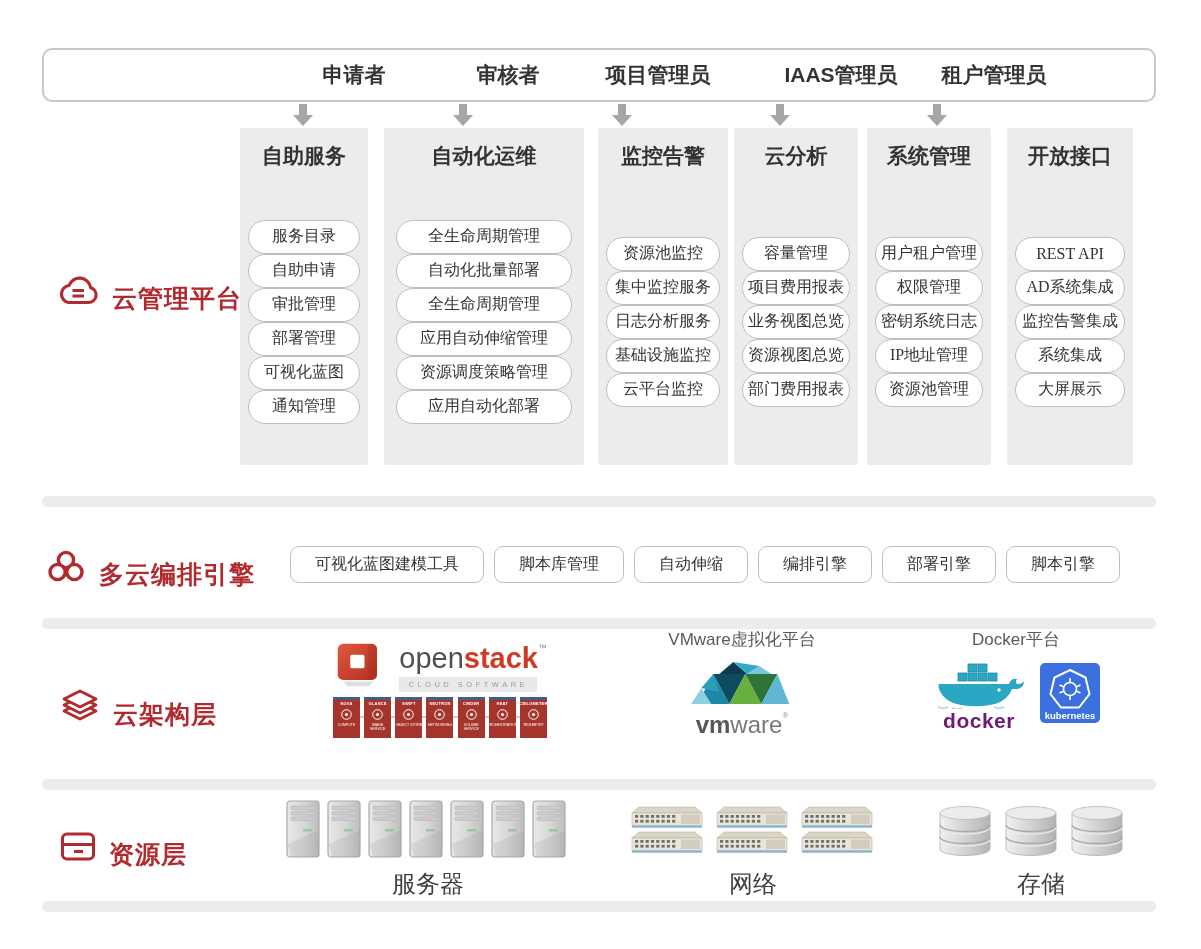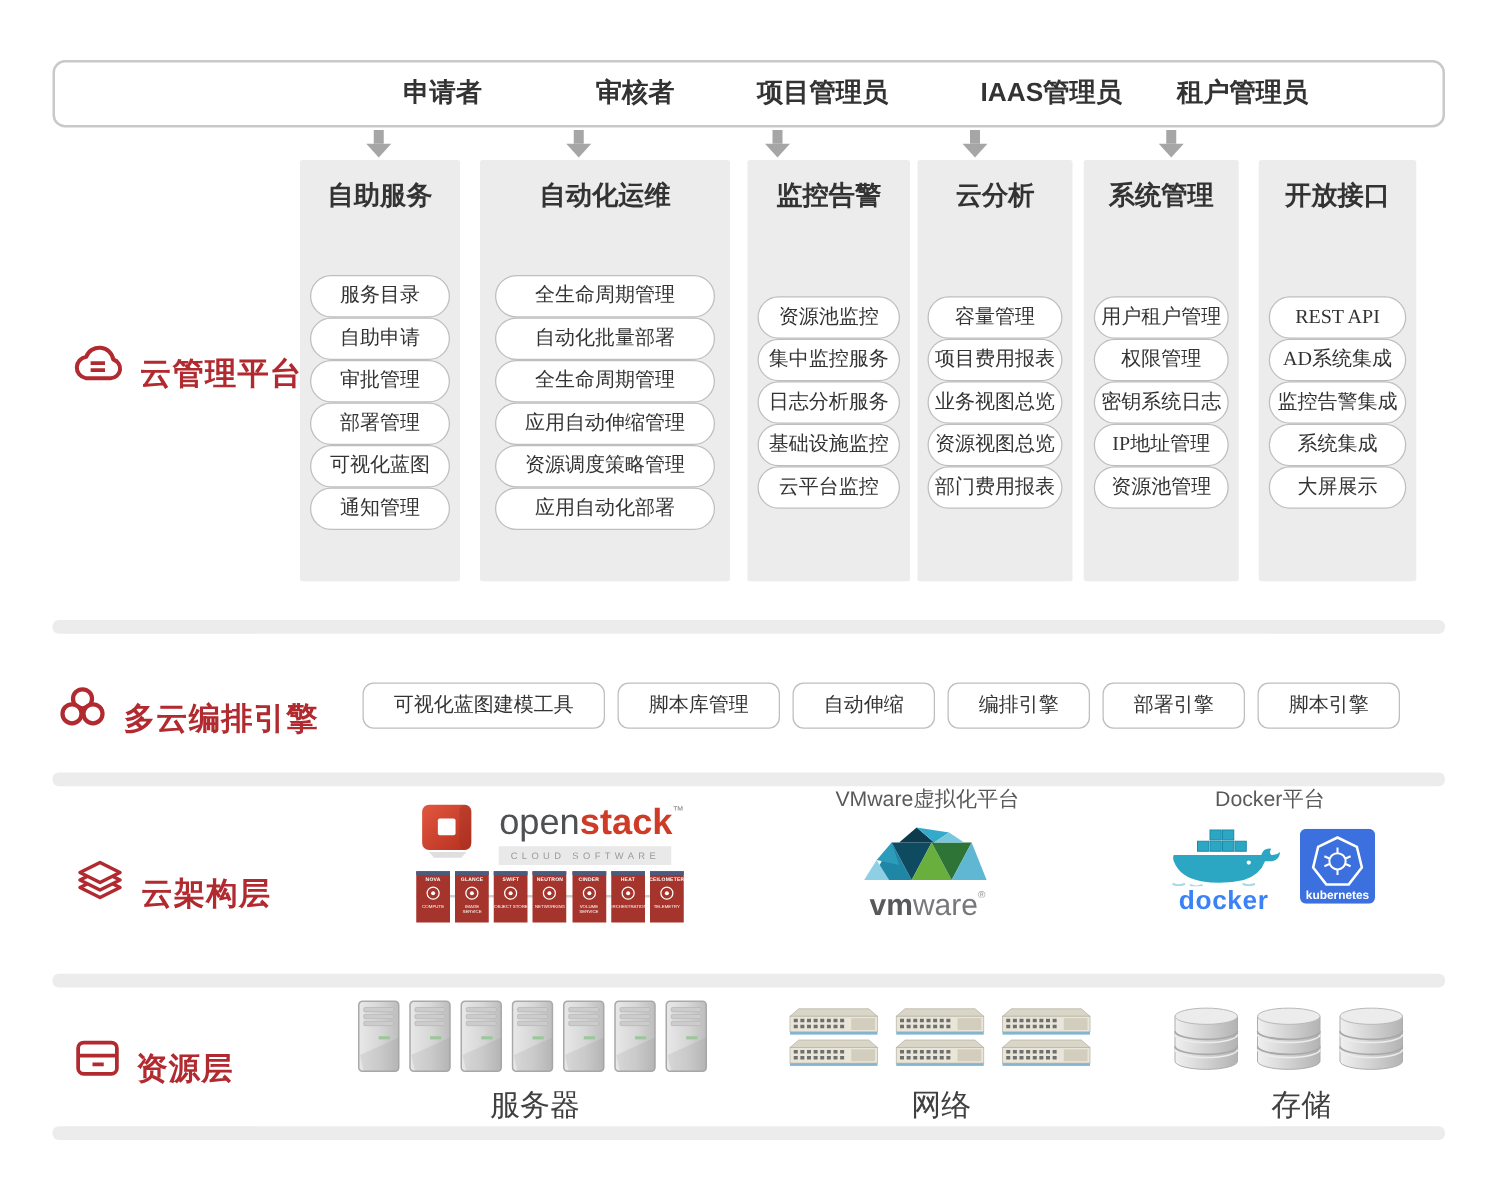--- a/index.html
+++ b/index.html
@@ -54,21 +54,21 @@
   .os-tile .rl{font-size:3.5px;margin-top:2px;text-align:center;line-height:1.2;}
 
   
   .plat-block{position:absolute;top:628px;transform:translateX(-50%);display:flex;flex-direction:column;align-items:center;}
   .plat-title{font-size:17px;color:#5A5A5A;white-space:nowrap;}
   .vm-text{font-size:24px;color:#77787B;margin-top:1px;}
   .vm-bold{font-weight:bold;color:#58595B;}
   .vm-reg{font-size:8px;vertical-align:top;color:#909090;}
   .docker-row{display:flex;align-items:flex-start;gap:14px;margin-top:12px;}
   .docker-unit{display:flex;flex-direction:column;align-items:center;}
-  .docker-word{font-size:21px;font-weight:bold;color:#3b82f6;letter-spacing:.5px;}
+  .docker-word{font-size:21px;font-weight:bold;color:#701a75;letter-spacing:.5px;}
 
   
   .res-row{position:absolute;display:flex;align-items:flex-end;}
   .res-label{position:absolute;transform:translateX(-50%);top:868px;font-size:24px;color:#404040;white-space:nowrap;}
 </style>
 </head>
 <body>
 
 <svg width="0" height="0" style="position:absolute" aria-hidden="true">
   <defs>

